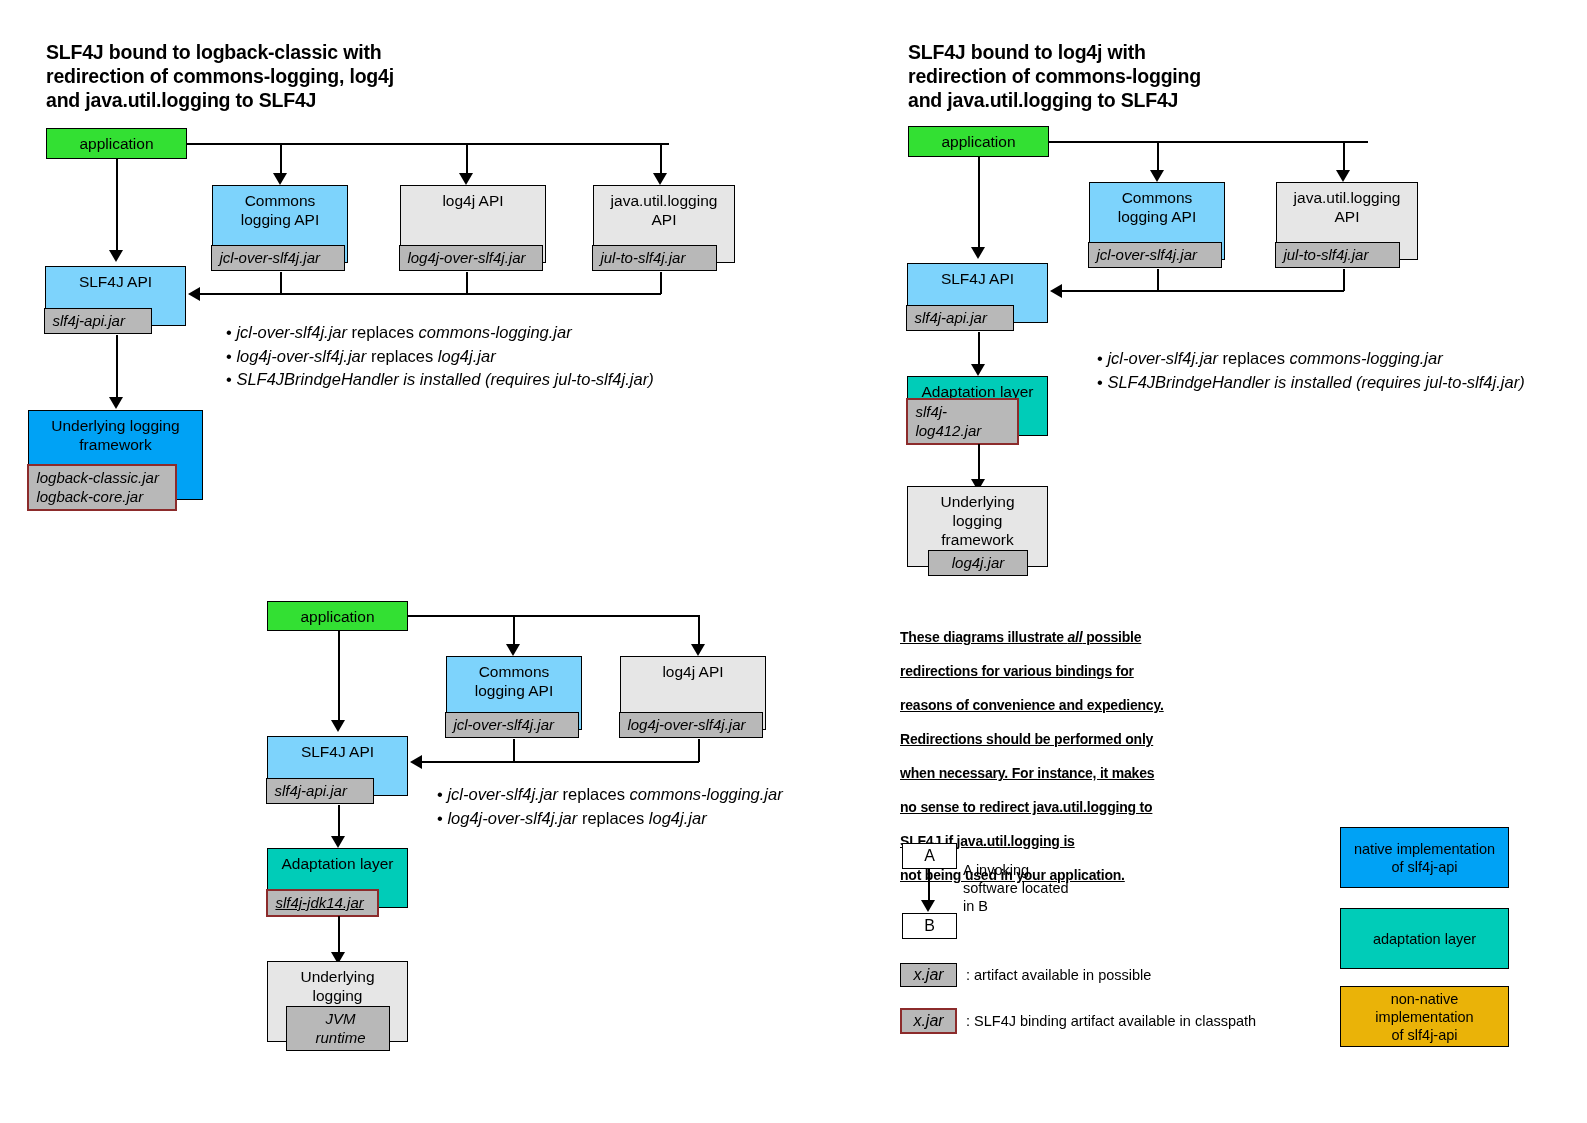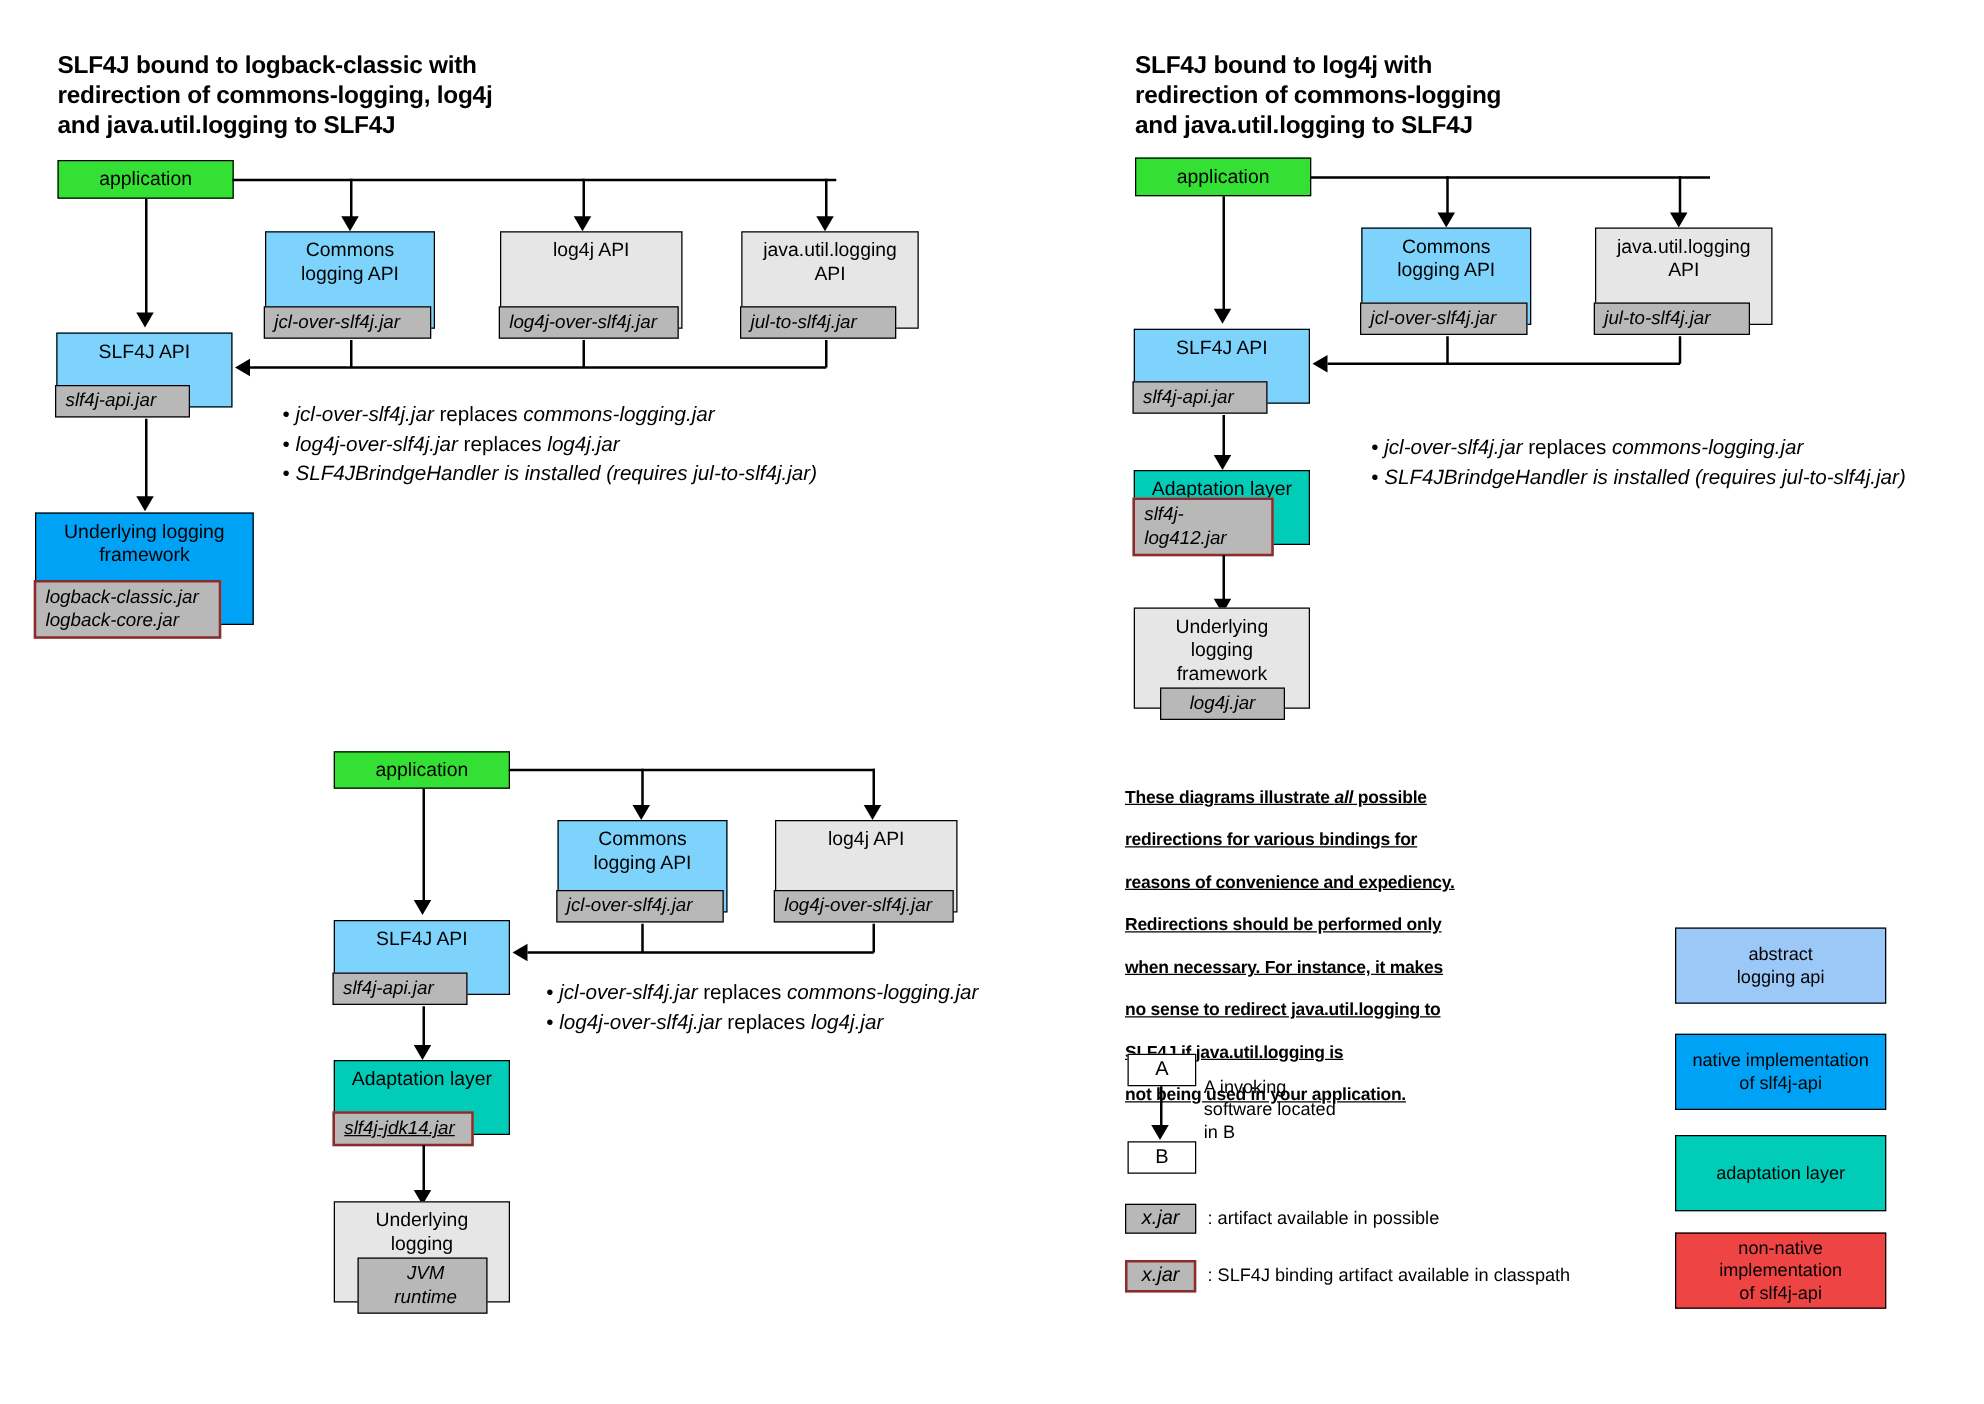--- a/index.html
+++ b/index.html
@@ -386,29 +386,25 @@
   <div class="legchip" style="left:900px; top:963px; width:57px; height:24px;">
     <span>x.jar</span>
   </div>
   <div class="legcap" style="left:966px; top:967px;">: artifact available in possible</div>
 
   <div class="legchip binding" style="left:900px; top:1008px; width:57px; height:26px;">
     <span>x.jar</span>
   </div>
   <div class="legcap" style="left:966px; top:1013px;">: SLF4J binding artifact available in classpath</div>
 
-  <div class="swatch" style="left:1340px; top:742px; width:169px; height:61px; background:#9cc8f7;">
-    <span>abstract
-logging api</span>
-  </div>
   <div class="swatch" style="left:1340px; top:827px; width:169px; height:61px; background:#00a2f5;">
     <span>native implementation
 of slf4j-api</span>
   </div>
   <div class="swatch" style="left:1340px; top:908px; width:169px; height:61px; background:#00ccb8;">
     <span>adaptation layer</span>
   </div>
-  <div class="swatch" style="left:1340px; top:986px; width:169px; height:61px; background:#ef4444;">
+  <div class="swatch" style="left:1340px; top:986px; width:169px; height:61px; background:#eab308;">
     <span>non-native implementation
 of slf4j-api</span>
   </div>
 
 </div>
 
 </body></html>

